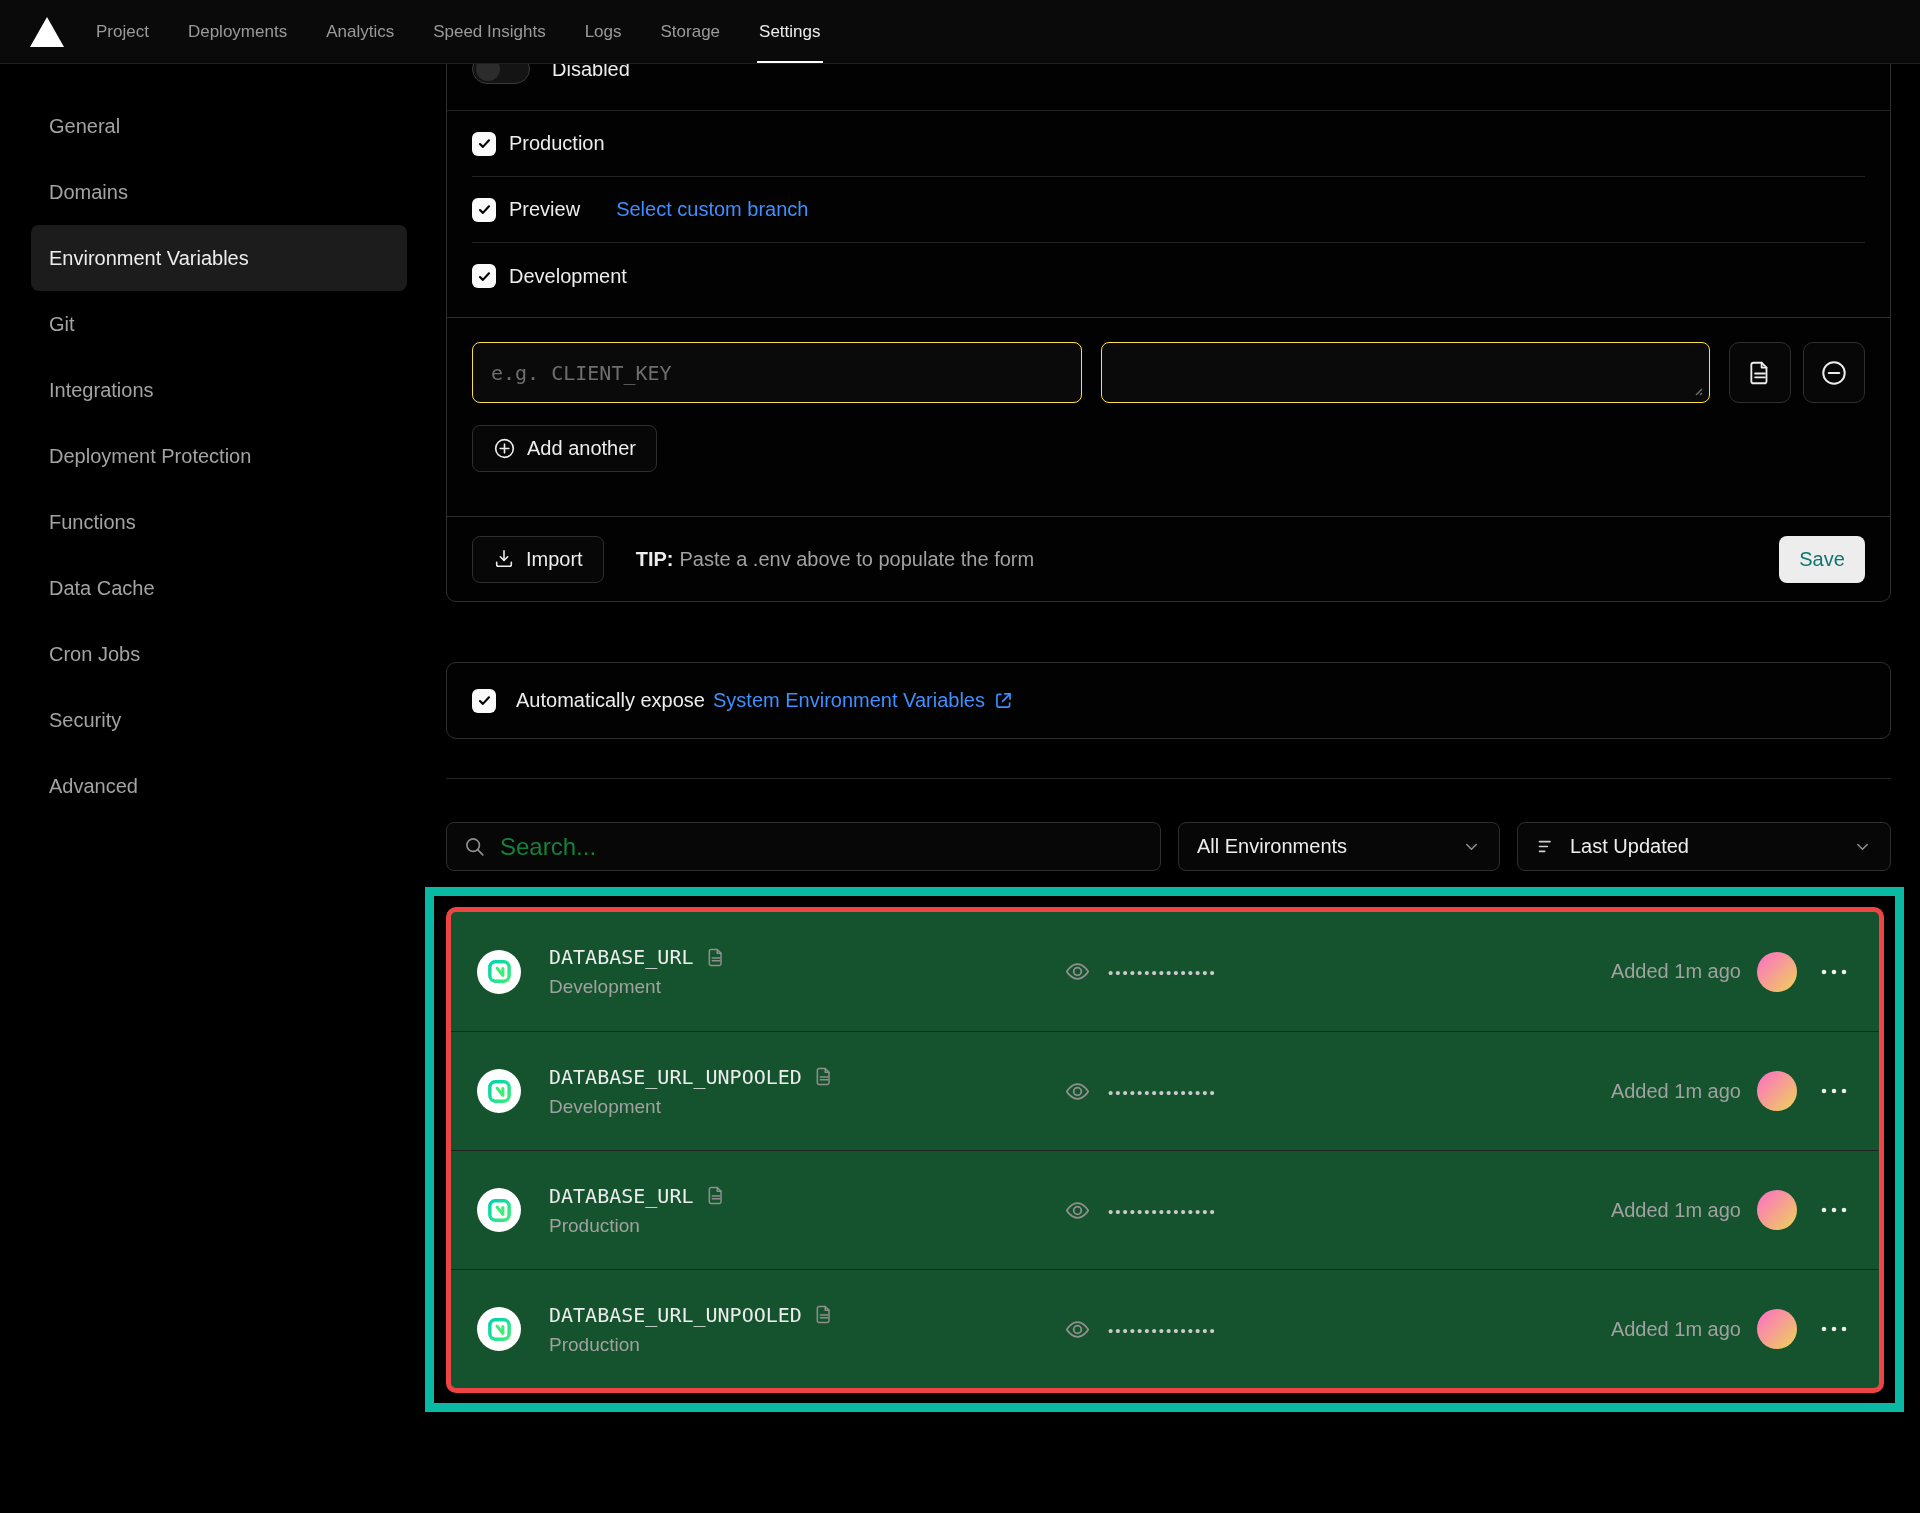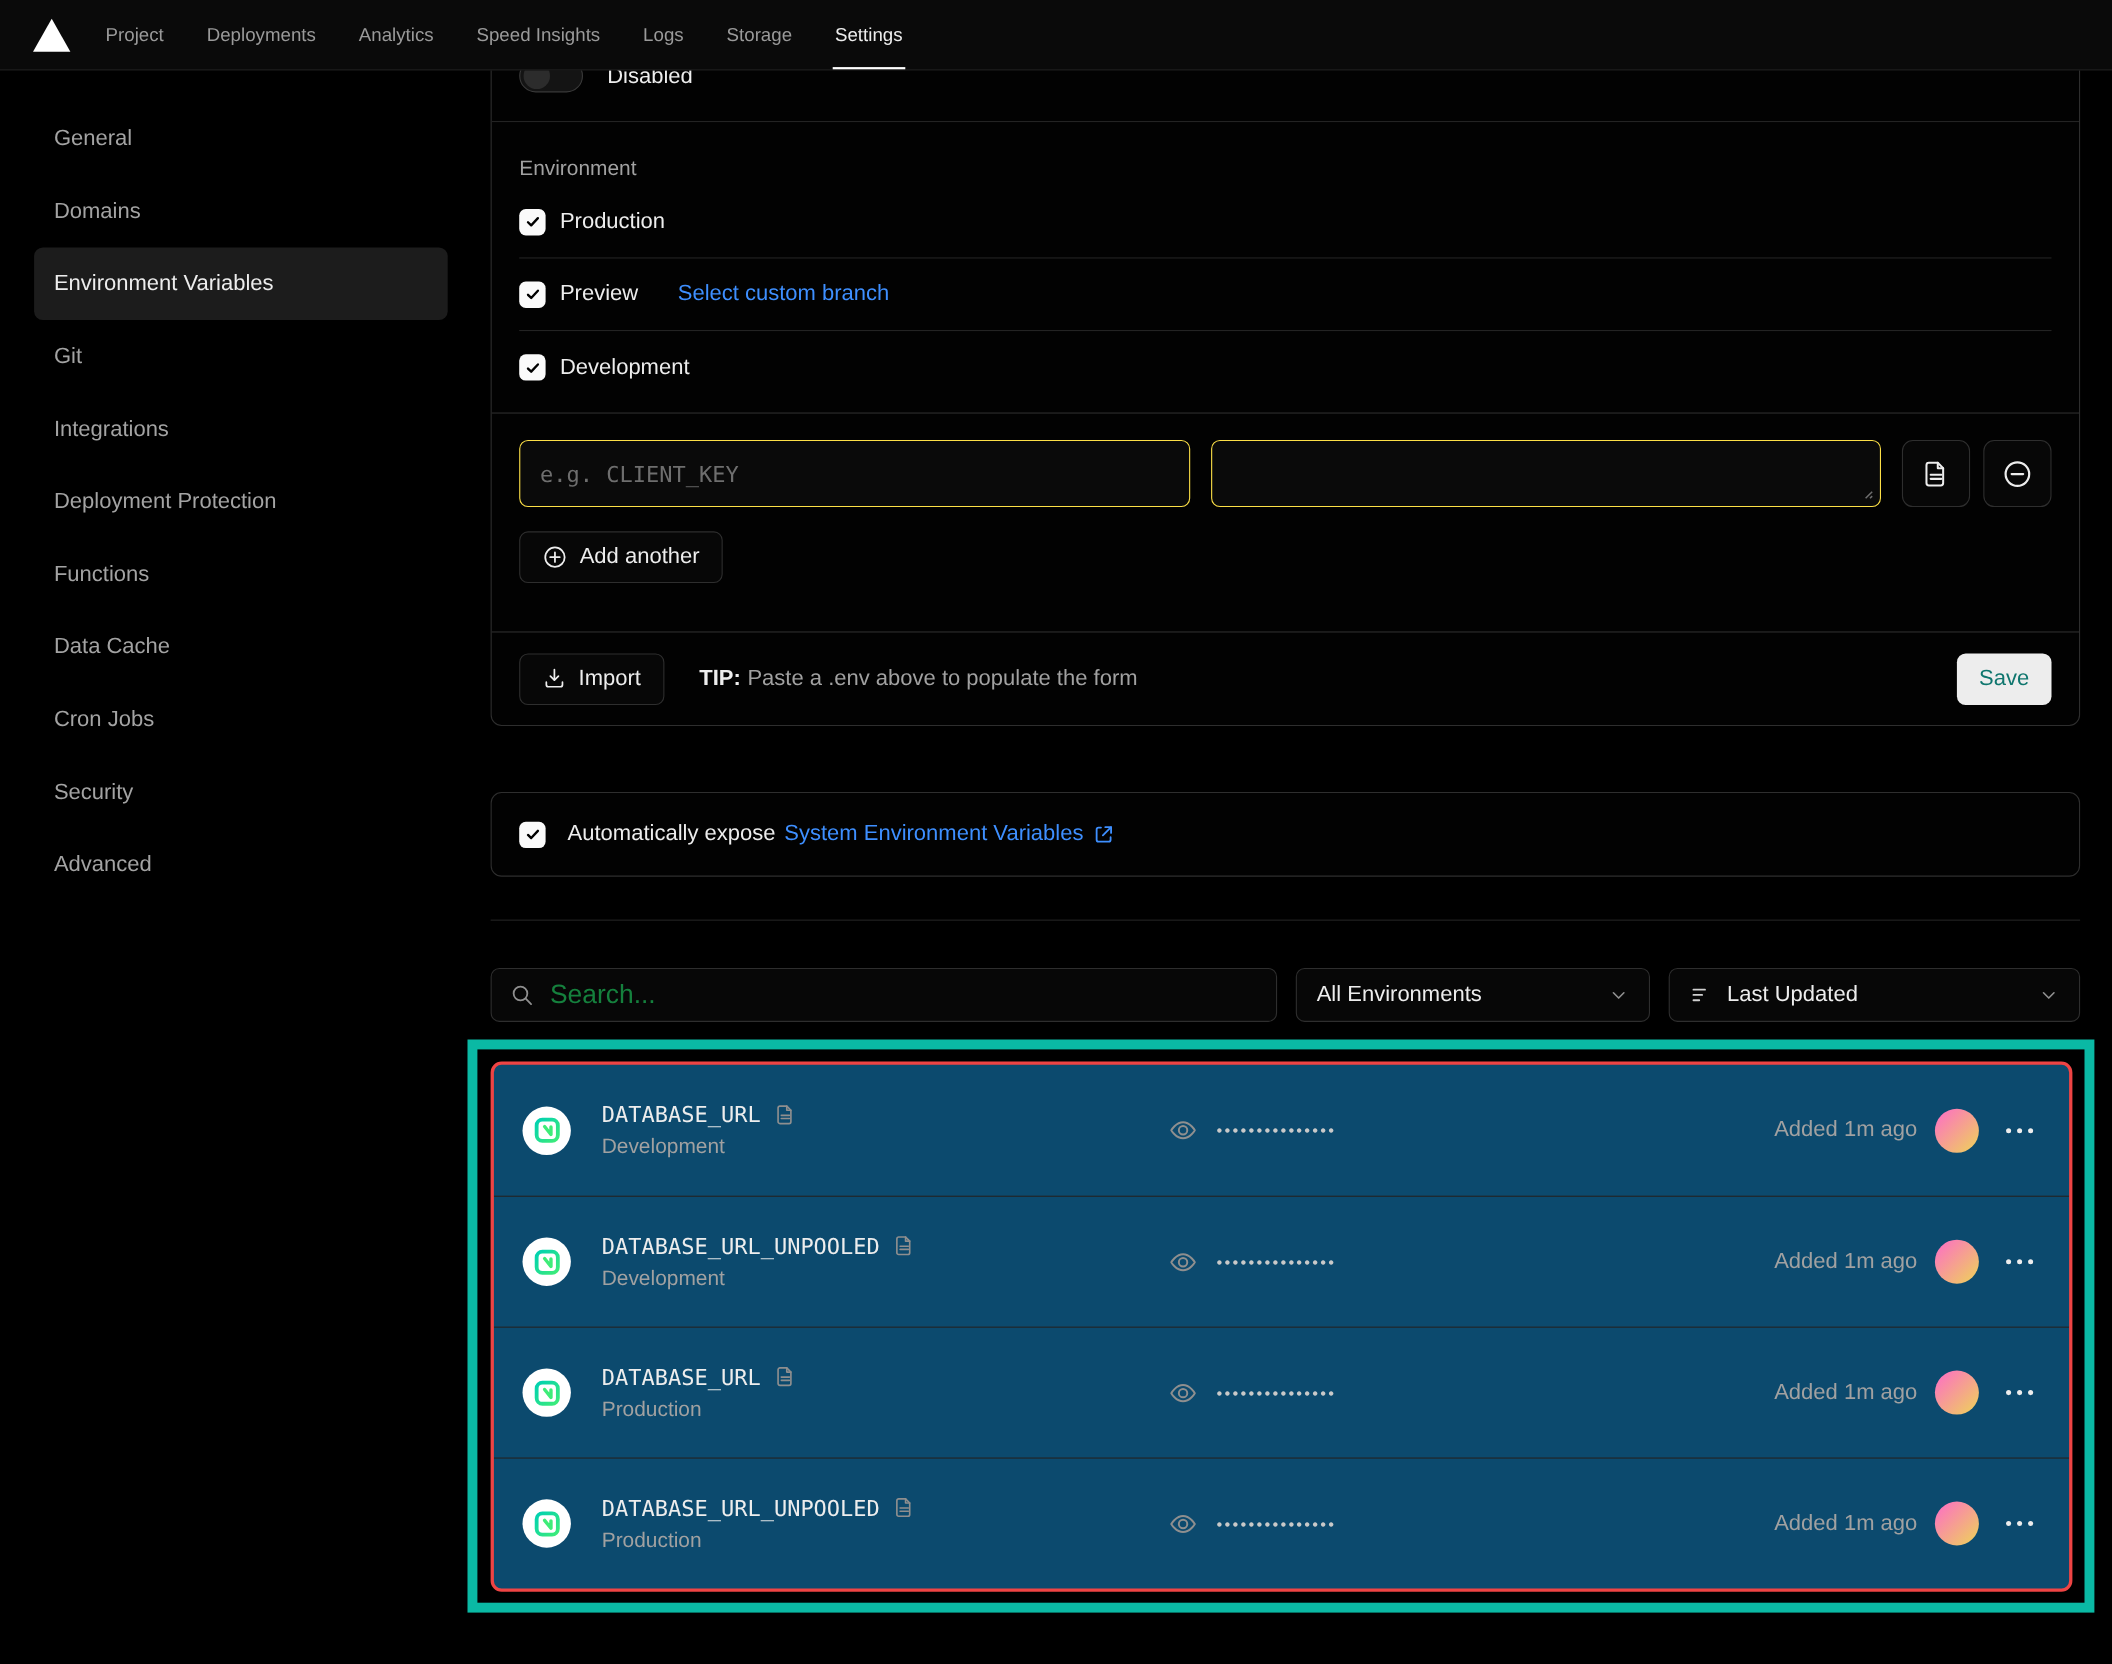--- a/index.html
+++ b/index.html
@@ -82,21 +82,21 @@
   .select { height:49px; background:#070707; border:1px solid #2e2e2e; border-radius:8px;
     display:flex; align-items:center; padding:0 18px; font-size:20px; color:#ededed; cursor:pointer; }
   .sel-env { flex:0 0 322px; margin-left:3px; }
   .sel-sort { flex:1; margin-left:3px; }
   .select .chev { margin-left:auto; }
   .sel-sort .sort-ic { margin-right:13px; }
 
   
   .teal-frame { margin-top:16px; margin-left:-21px; width:1479px;
     border:9px solid #0ab9a4; padding:11px 11px 10px 12px; }
-  .vtable { border:3px solid #ef4444; border-radius:10px; background:#0c4a6e; overflow:hidden; }
+  .vtable { border:5px solid #ef4444; border-radius:10px; background:#14532d; overflow:hidden; }
   .vrow { height:119px; display:flex; align-items:center; padding:0 22px 0 26px; position:relative; }
   .vrow + .vrow { border-top:1px solid #232323; }
   .neon-avatar { width:44px; height:44px; border-radius:50%; background:#fff; display:flex; align-items:center; justify-content:center; flex:none; }
   .vtext { margin-left:28px; }
   .vkey-line { display:flex; align-items:center; gap:12px; }
   .vkey { font-size:20px; color:#ededed; }
   .venv { margin-top:7px; font-size:19px; color:#a1a1a1; }
   .vmid { position:absolute; left:613px; display:flex; align-items:center; gap:17px; }
   .vdots { font-size:15px; letter-spacing:2px; color:#c9c9c9; line-height:1; padding-top:2px; }
   .vright { margin-left:auto; display:flex; align-items:center; }
@@ -146,21 +146,20 @@
     <div class="sec-toggle">
       <div class="toggle-row">
         <div class="toggle">
           <div class="knob"></div>
         </div>
         <span class="toggle-label">Disabled</span>
       </div>
     </div>
 
     <div class="sec-env">
-      <div class="env-label">Environment</div>
 
       <div class="chk-row bordered">
         <div class="checkbox">
           <svg width="15" height="15" viewBox="0 0 16 16">
               <path d="M3.2 8.6 L6.3 11.6 L12.8 4.6" stroke="#000" stroke-width="2.3" fill="none" stroke-linecap="round" stroke-linejoin="round"></path>
             </svg>
         </div>
         <span class="chk-label">Production</span>
       </div>
 

